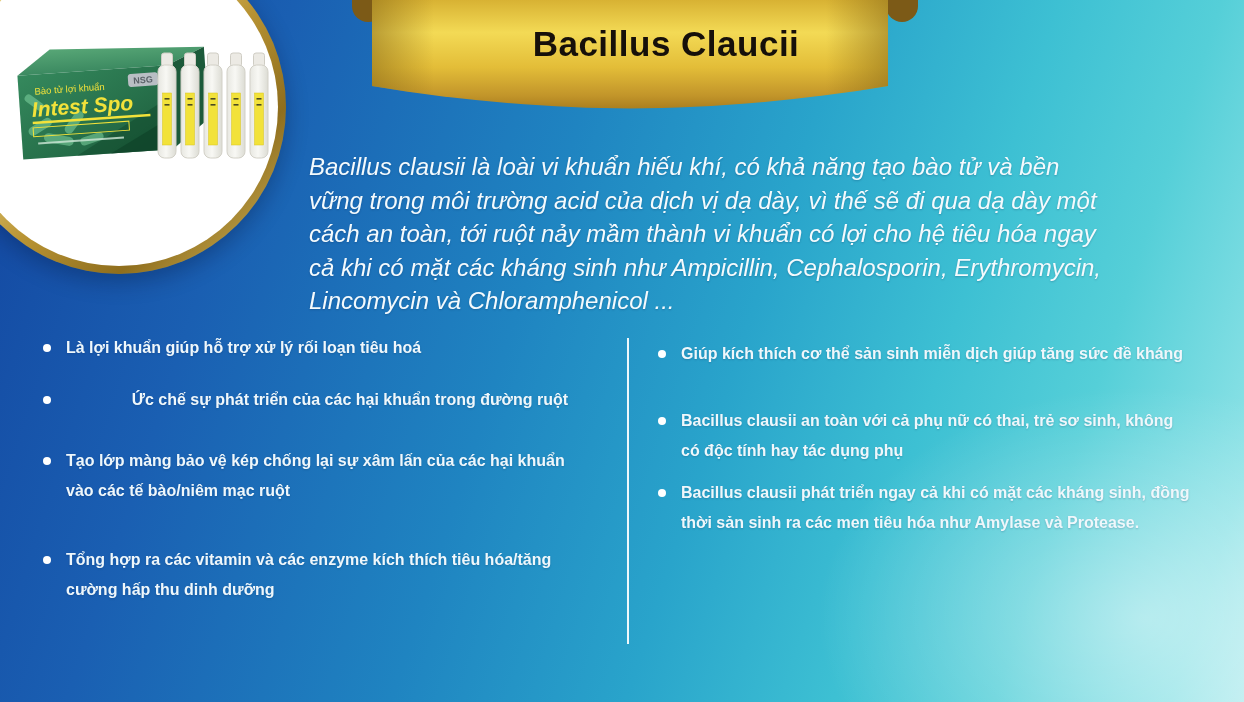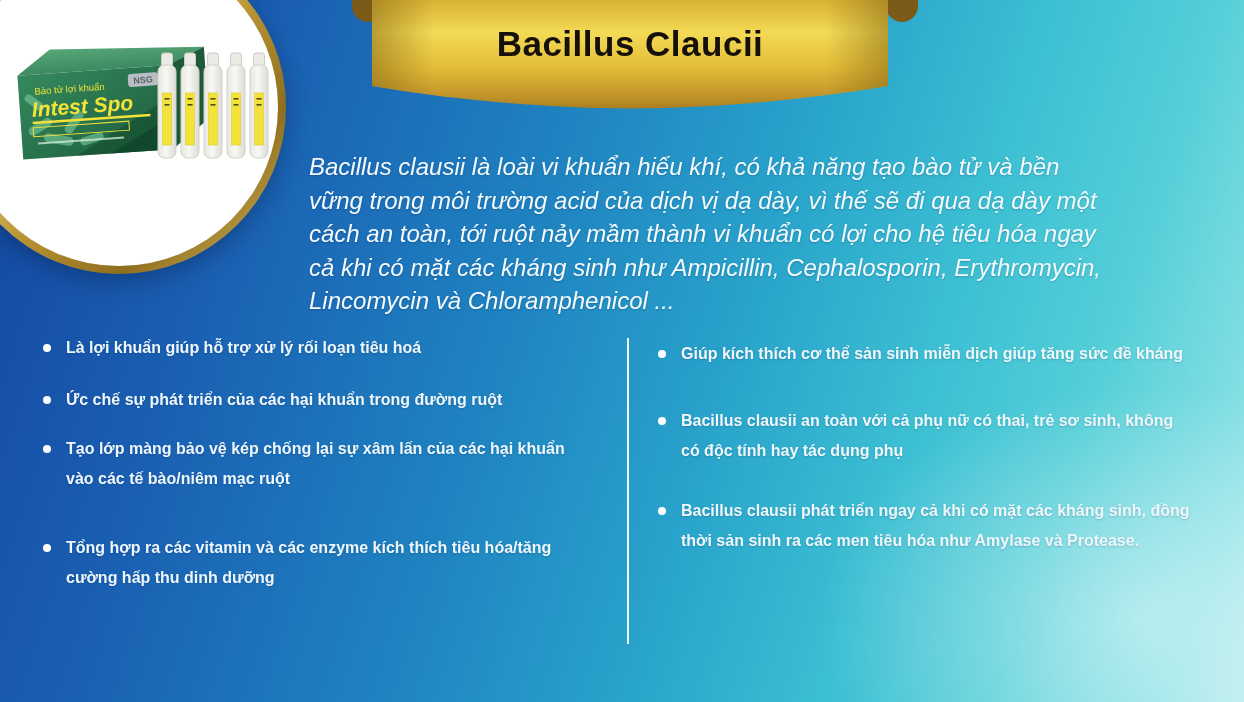--- a/index.html
+++ b/index.html
@@ -16,20 +16,21 @@
       linear-gradient(108deg,#1346a0 0%,#1a5fb2 20%,#1f84c1 42%,#29a4cb 58%,#3dc0d3 72%,#55cfd8 83%,#8ce2e6 95%,#b2ebee 100%);
   }
 
   
   .ribbon-wrap{position:absolute;left:0;top:0;width:1244px;height:125px;}
   .ribbon-title{
     position:absolute;left:372px;top:24px;width:516px;
     text-align:center;
     font-size:35px;font-weight:bold;letter-spacing:0.5px;
     color:#16100a;
+    padding-left:36px;
   }
 
   
   .product-circle{
     position:absolute;left:-48px;top:-60px;
     width:334px;height:334px;border-radius:50%;
     background:linear-gradient(135deg,#caa83f 0%,#f2e094 30%,#b99434 55%,#8f6e1d 75%,#d9bd62 100%);
     box-shadow:0 8px 22px rgba(0,10,40,.28);
   }
   .product-circle-inner{
@@ -51,25 +52,25 @@
   .benefits{position:absolute;margin:0;padding:0;list-style:none;
     font-size:16px;line-height:30px;color:#eff7fb;
     text-shadow:0 1px 2px rgba(10,40,80,.22);font-weight:bold;}
   .benefits li{position:relative;padding-left:26px;}
   .benefits li::before{
     content:"";position:absolute;left:3px;top:11px;
     width:8px;height:8px;border-radius:50%;background:#ffffff;
   }
   .benefits-left{left:40px;top:333px;width:528px;}
   .benefits-left li:nth-child(1){margin-bottom:22px;}
-  .benefits-left li:nth-child(2){margin-bottom:19px;}
+  .benefits-left li:nth-child(2){margin-bottom:31px;text-align:right;}
   .benefits-left li:nth-child(3){margin-bottom:39px;}
   .benefits-right{left:655px;top:339px;width:540px;}
   .benefits-right li:nth-child(1){margin-bottom:37px;}
-  .benefits-right li:nth-child(2){margin-bottom:30px;}
+  .benefits-right li:nth-child(2){margin-bottom:12px;}
 
   .divider{
     position:absolute;left:627px;top:338px;width:2px;height:306px;
     background:rgba(255,255,255,.92);
   }
 </style>
 </head>
 <body>
 
 <div class="slide">

